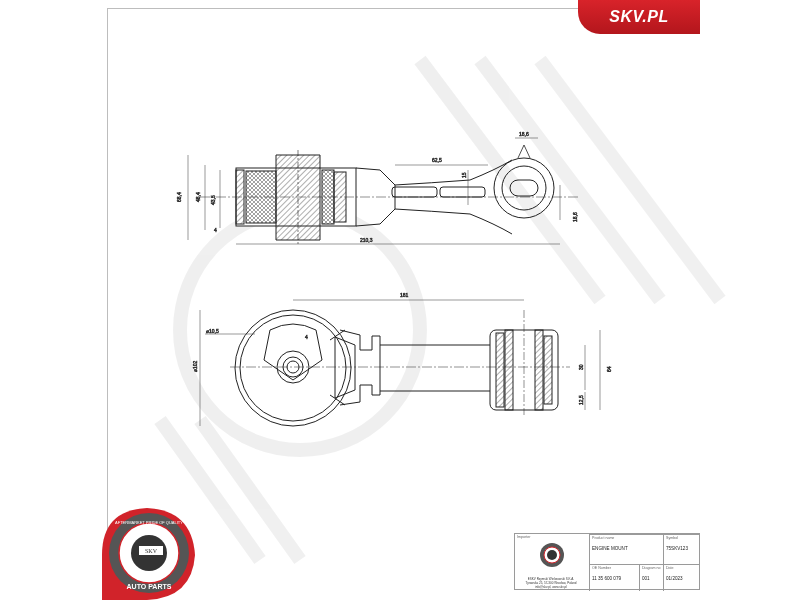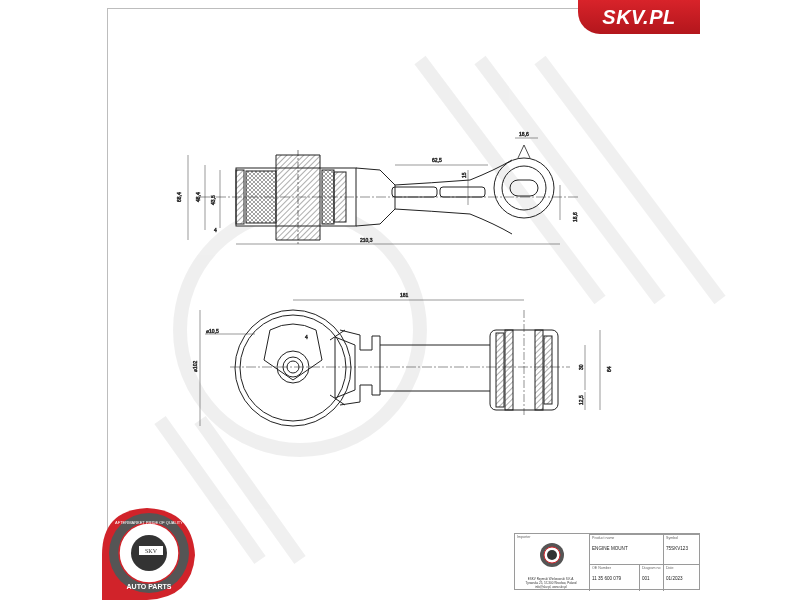--- a/index.html
+++ b/index.html
@@ -1,18 +1,18 @@
 <!DOCTYPE html>
 <html><head>
 <meta charset="utf-8">
 <style>
   html,body{margin:0;padding:0;background:#fff;}
   body{width:800px;height:600px;position:relative;overflow:hidden;font-family:"Liberation Sans",sans-serif;}
   .frame{position:absolute;left:107px;top:8px;width:593px;height:582px;border-left:1px solid #bdbdbd;border-top:1px solid #bdbdbd;box-sizing:border-box;}
-  .brand{position:absolute;left:578px;top:0;width:122px;height:34px;background:linear-gradient(180deg,#d8232a,#b3161c);border-bottom-left-radius:22px;color:#fff;font-weight:bold;font-style:italic;font-size:20px;display:flex;align-items:center;justify-content:center;letter-spacing:0.5px;}
+  .brand{position:absolute;left:578px;top:0;width:122px;height:34px;background:linear-gradient(180deg,#d8232a,#b3161c);border-bottom-left-radius:22px;color:#fff;font-weight:bold;font-style:italic;font-size:16px;display:flex;align-items:center;justify-content:center;letter-spacing:0.5px;}
   svg.drawing{position:absolute;left:0;top:0;}
   .tb{position:absolute;left:514px;top:533px;width:186px;height:57px;border:1px solid #9a9a9a;box-sizing:border-box;font-size:4px;color:#333;}
   .tb .c{position:absolute;border-left:1px solid #9a9a9a;border-top:1px solid #9a9a9a;box-sizing:border-box;padding:1px 2px;}
   .tb .lbl{font-size:3.6px;color:#666;display:block;}
   .tb .val{font-size:4.6px;color:#222;display:block;margin-top:6px;}
   .imp-text{position:absolute;left:2px;bottom:2px;width:68px;font-size:3px;text-align:center;line-height:4px;color:#333;}
   .logo-big{position:absolute;left:97px;top:500px;width:103px;height:100px;}
 </style>
 </head>
 <body>

